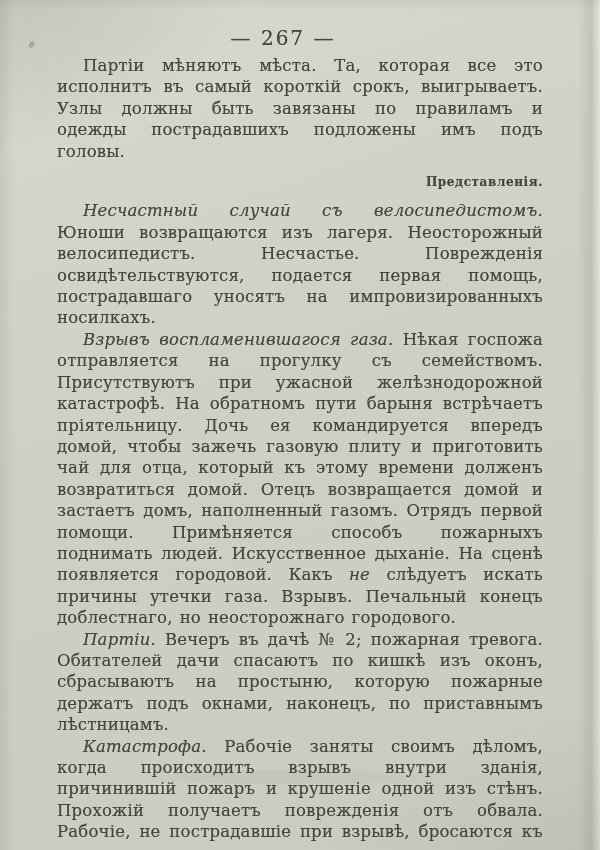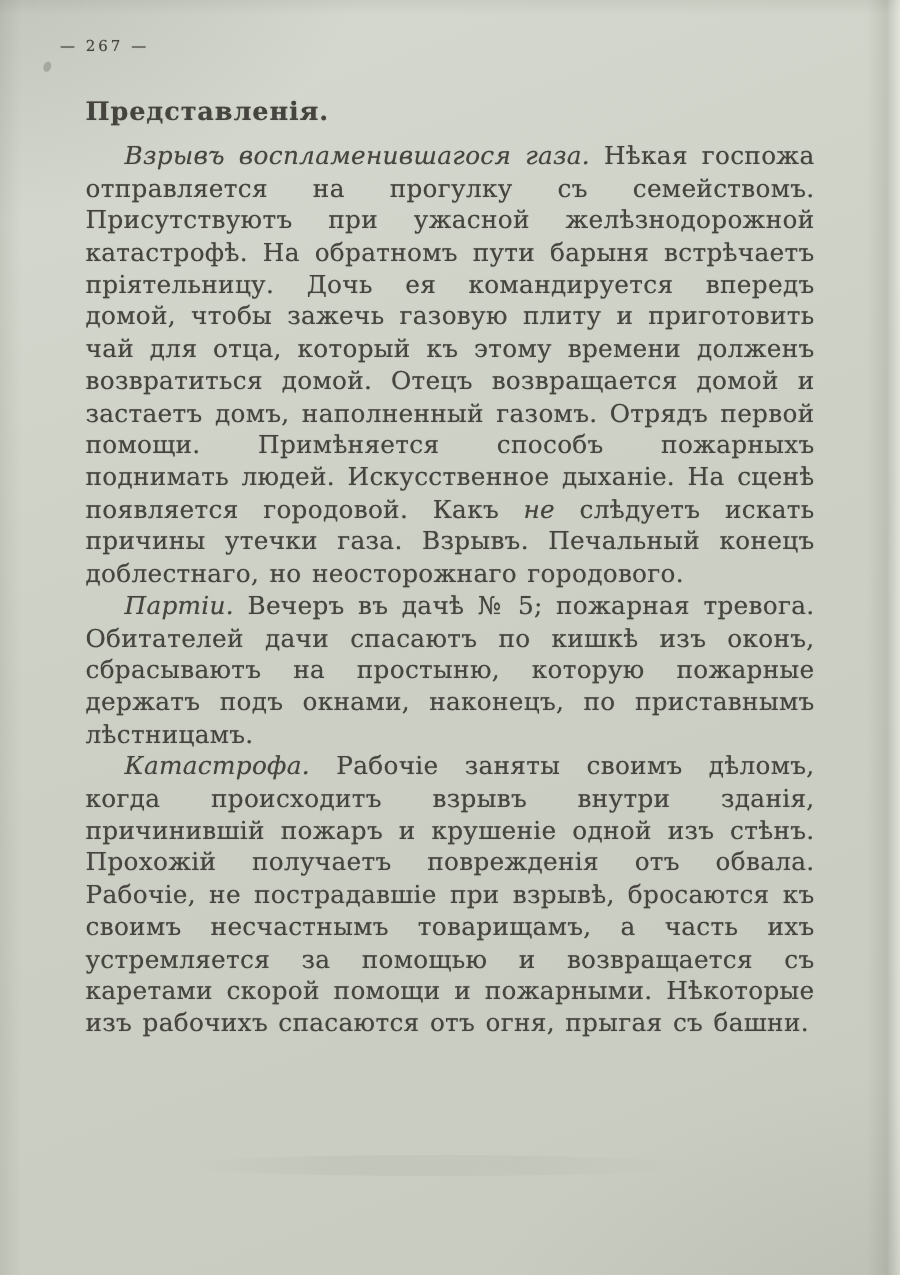--- a/index.html
+++ b/index.html
@@ -20,39 +20,39 @@
       radial-gradient(ellipse 420px 300px at -40px -60px, rgba(60,65,55,0.18), rgba(60,65,55,0) 70%),
       radial-gradient(ellipse 500px 260px at 110% 105%, rgba(60,65,55,0.10), rgba(60,65,55,0) 70%),
       linear-gradient(to right, rgba(70,75,62,0.10) 0px, rgba(70,75,62,0) 14px),
       linear-gradient(to left, rgba(255,255,250,0.55) 0px, rgba(255,255,250,0) 9px),
       linear-gradient(to left, rgba(70,75,62,0.12) 9px, rgba(70,75,62,0) 22px),
       linear-gradient(to bottom, rgba(70,75,62,0.08) 0px, rgba(70,75,62,0) 10px),
       linear-gradient(160deg, var(--paper-light) 0%, var(--paper) 45%, #c7cbc0 100%);
   }
   .page-number{
     position:absolute;top:26px;left:40px;width:486px;
-    text-align:left;
-    font-size:10px;letter-spacing:2px;
+    text-align:center;
+    font-size:20px;letter-spacing:2px;
     color:var(--ink);
     text-shadow:0 0 0.6px rgba(69,68,62,0.55);
   }
   .text-column{
     position:absolute;top:55px;left:57px;width:486px;
     color:var(--ink);
     font-size:16.5px;line-height:21.4px;
     text-align:justify;
     letter-spacing:0.2px;
     word-spacing:1.5px;
     text-shadow:0 0 0.6px rgba(69,68,62,0.5);
   }
   .text-column p{margin:0;text-indent:26px;}
   .heading{
-    text-align:left;
+    text-align:right;
     font-weight:bold;
-    font-size:17px;
+    font-size:12px;
     letter-spacing:0.6px;
     margin:10px 0 7px 0;
     text-indent:0;
   }
   .it{font-style:italic;}
   .speck{
     position:absolute;border-radius:50%;
     background:rgba(60,60,52,0.45);
   }
   .speck-1{left:29px;top:41px;width:5px;height:7px;transform:rotate(20deg);opacity:.55;}
@@ -67,18 +67,20 @@
 <body>
 
 <div class="paper">
   <div class="speck speck-1"></div>
   <div class="speck speck-2"></div>
   <div class="smudge"></div>
 
   <div class="page-number">— 267 —</div>
 
   <div class="text-column">
+      <p><span>Партіи мѣняютъ мѣста. Та, которая все это исполнитъ въ самый короткій срокъ, выигрываетъ. Узлы должны быть завязаны по правиламъ и одежды пострадавшихъ подложены имъ подъ головы.</span></p>
       <div class="heading">Представленія.</div>
+      <p><span class="it">Несчастный случай съ велосипедистомъ.</span><span> Юноши возвращаются изъ лагеря. Неосторожный велосипедистъ. Несчастье. Поврежденія освидѣтельствуются, подается первая помощь, пострадавшаго уносятъ на импровизированныхъ носилкахъ.</span></p>
       <p><span class="it">Взрывъ воспламенившагося газа.</span><span> Нѣкая госпожа отправляется на прогулку съ семействомъ. Присутствуютъ при ужасной желѣзнодорожной катастрофѣ. На обратномъ пути барыня встрѣчаетъ пріятельницу. Дочь ея командируется впередъ домой, чтобы зажечь газовую плиту и приготовить чай для отца, который къ этому времени долженъ возвратиться домой. Отецъ возвращается домой и застаетъ домъ, наполненный газомъ. Отрядъ первой помощи. Примѣняется способъ пожарныхъ поднимать людей. Искусственное дыханіе. На сценѣ появляется городовой. Какъ </span><span class="it">не</span><span> слѣдуетъ искать причины утечки газа. Взрывъ. Печальный конецъ доблестнаго, но неосторожнаго городового.</span></p>
-      <p><span class="it">Партіи.</span><span> Вечеръ въ дачѣ № 5; пожарная тревога. Обитателей дачи спасаютъ по кишкѣ изъ оконъ, сбрасываютъ на простыню, которую пожарные держатъ подъ окнами, наконецъ, по приставнымъ лѣстницамъ.</span></p>
+      <p><span class="it">Партіи.</span><span> Вечеръ въ дачѣ № 2; пожарная тревога. Обитателей дачи спасаютъ по кишкѣ изъ оконъ, сбрасываютъ на простыню, которую пожарные держатъ подъ окнами, наконецъ, по приставнымъ лѣстницамъ.</span></p>
       <p><span class="it">Катастрофа.</span><span> Рабочіе заняты своимъ дѣломъ, когда происходитъ взрывъ внутри зданія, причинившій пожаръ и крушеніе одной изъ стѣнъ. Прохожій получаетъ поврежденія отъ обвала. Рабочіе, не пострадавшіе при взрывѣ, бросаются къ своимъ несчастнымъ товарищамъ, а часть ихъ устремляется за помощью и возвращается съ каретами скорой помощи и пожарными. Нѣкоторые изъ рабочихъ спасаются отъ огня, прыгая съ башни.</span></p>
     </div>
 </div>
 
 </body></html>

